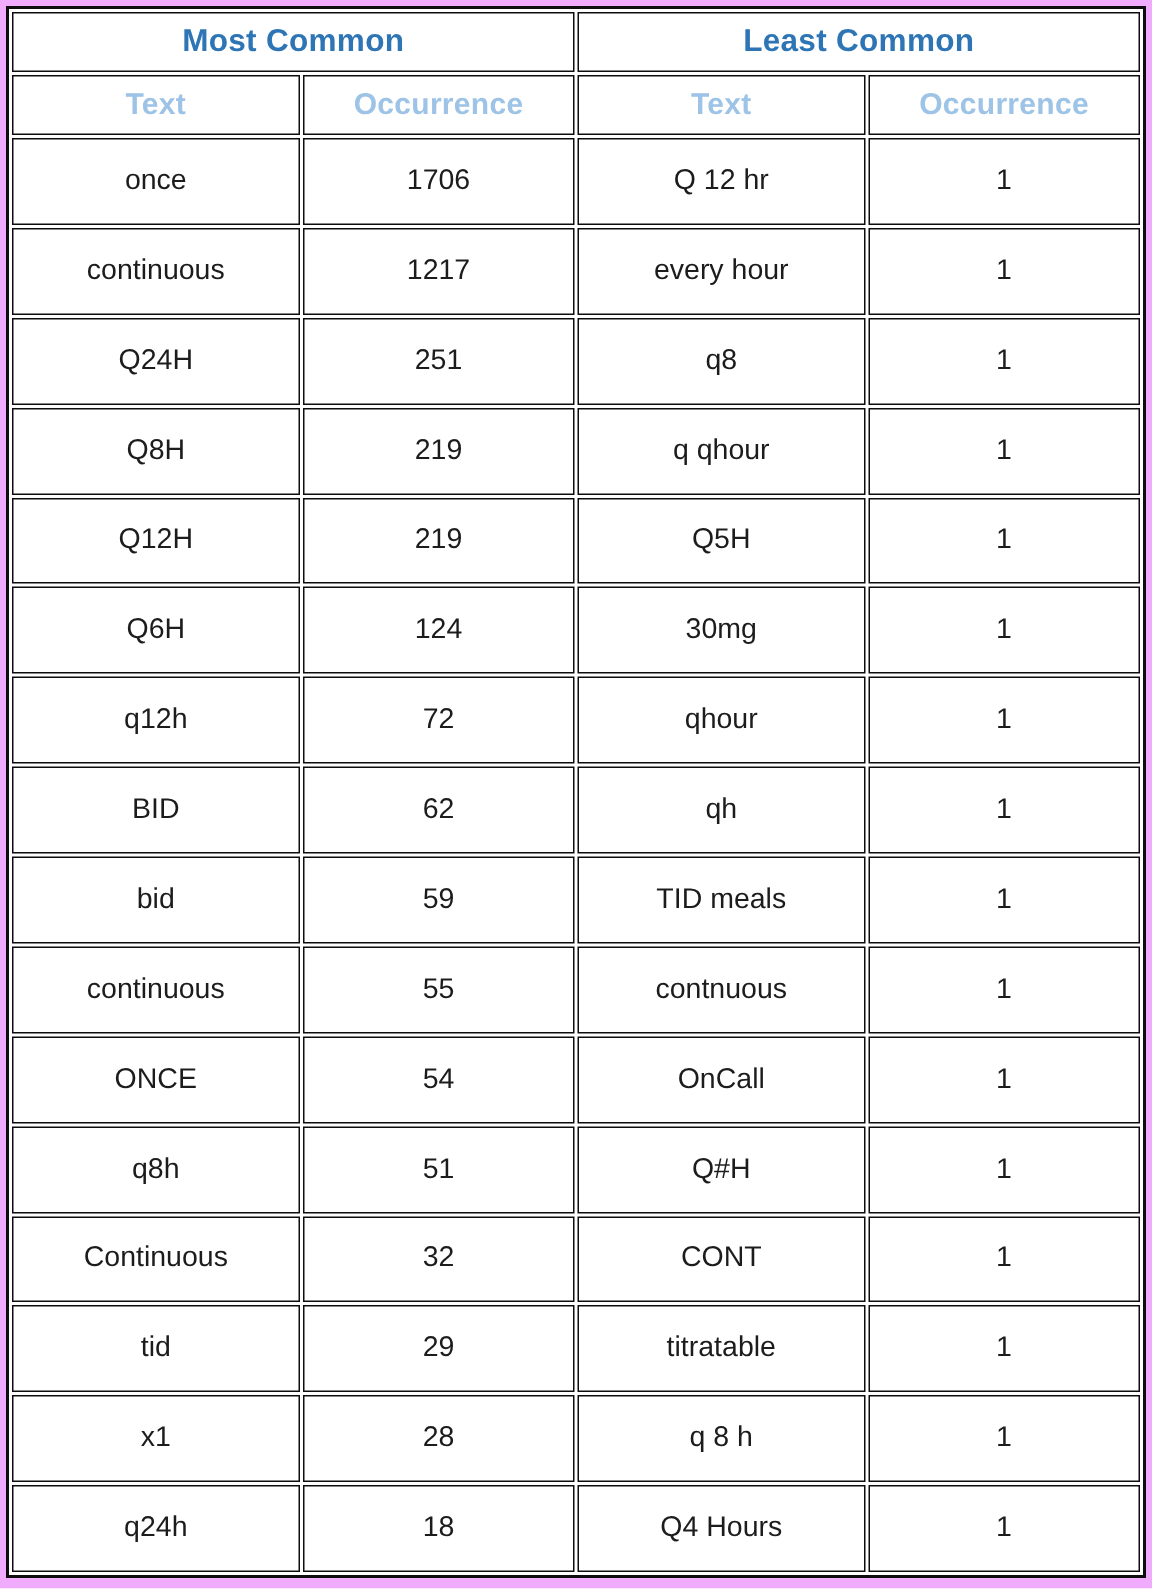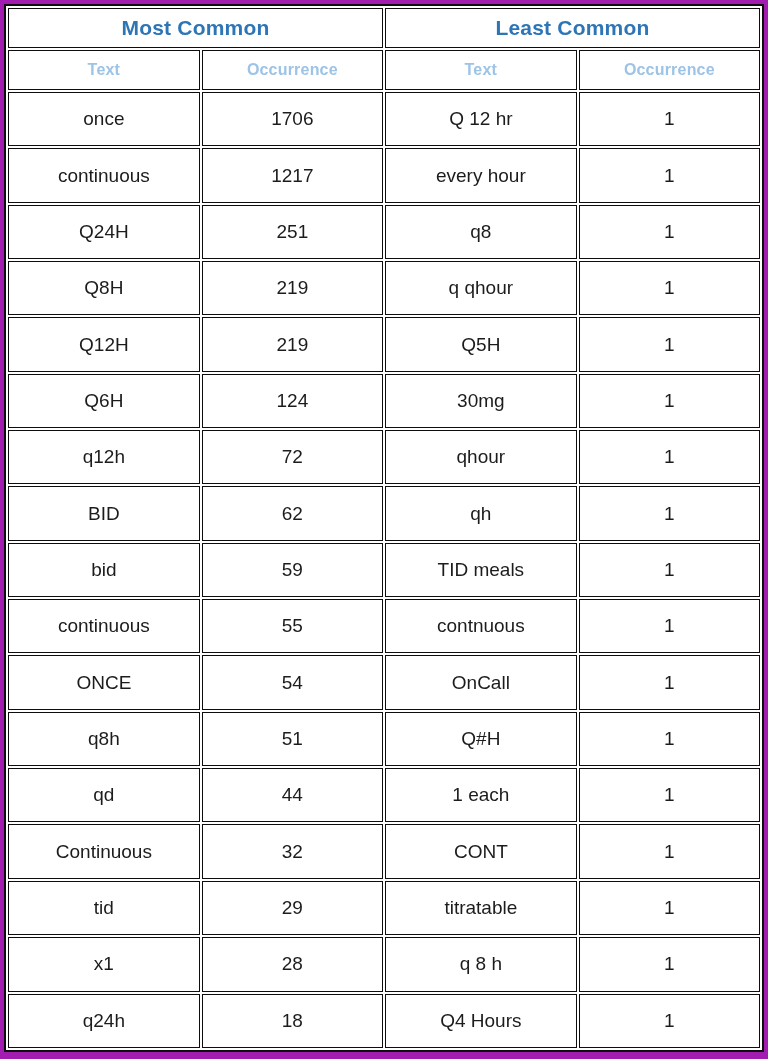--- a/index.html
+++ b/index.html
@@ -7,21 +7,21 @@
     padding: 0;
     background: #ffffff;
     width: 768px;
     height: 1059px;
     font-family: "Liberation Sans", sans-serif;
   }
   .page {
     position: relative;
     width: 768px;
     height: 1059px;
-    background: #a21caf;
+    background: #f0abfc;
     overflow: hidden;
   }
   table.freq-table {
     position: absolute;
     left: 4px;
     top: 4px;
     width: 760px;
     height: 1048px;
     border: 2.5px solid #0d0d0d;
     border-collapse: separate;
@@ -42,21 +42,21 @@
   tr.section-title-row { height: 40px; }
   tr.column-header-row { height: 40px; }
   th.section-title {
     color: #2e75b6;
     font-size: 21px;
     font-weight: bold;
     letter-spacing: 0.2px;
   }
   th.column-header {
     color: #9dc3e6;
-    font-size: 16px;
+    font-size: 20px;
     font-weight: bold;
     letter-spacing: 0.2px;
   }
   td.cell-text, td.cell-occ {
     color: #1c1c1c;
     font-size: 19px;
     font-weight: 400;
   }
 </style>
 </head>
@@ -150,26 +150,20 @@
           <td class="cell-text">OnCall</td>
           <td class="cell-occ">1</td>
         </tr>
         <tr>
           <td class="cell-text">q8h</td>
           <td class="cell-occ">51</td>
           <td class="cell-text">Q#H</td>
           <td class="cell-occ">1</td>
         </tr>
         <tr>
-          <td class="cell-text">qd</td>
-          <td class="cell-occ">44</td>
-          <td class="cell-text">1 each</td>
-          <td class="cell-occ">1</td>
-        </tr>
-        <tr>
           <td class="cell-text">Continuous</td>
           <td class="cell-occ">32</td>
           <td class="cell-text">CONT</td>
           <td class="cell-occ">1</td>
         </tr>
         <tr>
           <td class="cell-text">tid</td>
           <td class="cell-occ">29</td>
           <td class="cell-text">titratable</td>
           <td class="cell-occ">1</td>

